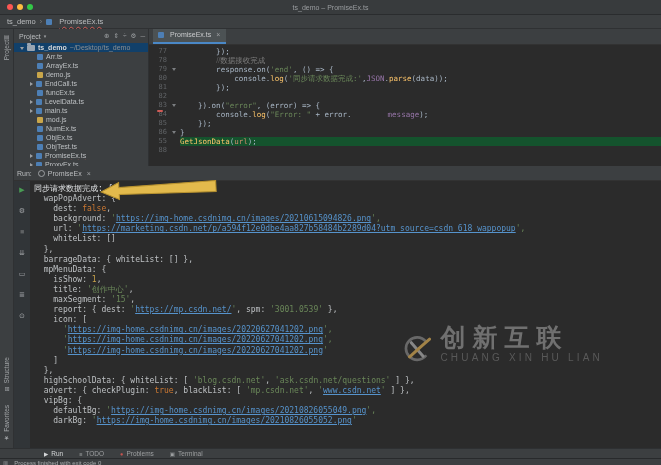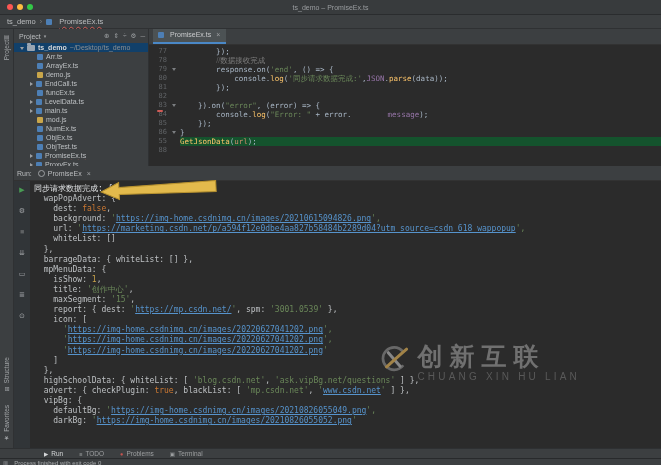--- a/index.html
+++ b/index.html
@@ -80,21 +80,21 @@
                padding-top:5px;gap:13px;flex:0 0 auto;}
   .rt-icon{font-size:7px;color:#9fa2a5;line-height:8px;}
   #console-lines{flex:1;padding:3px 0 0 4px;font-family:"DejaVu Sans Mono",monospace;font-size:8px;line-height:10.1px;overflow:hidden;}
   .console-line{white-space:pre;height:10.1px;}
   .c-def{color:#bdc0c3;} .c-hd{color:#e3e5e7;} .c-str{color:#6a8759;}
   .c-url{color:#5693cc;text-decoration:underline;text-underline-offset:1px;}
   .c-kw{color:#cc7832;margin-top:28px;} .c-num{color:#c8a24a;}
   
   #arrow{left:100px;top:179px;width:118px;height:20px;transform:rotate(-3deg);pointer-events:none;}
   
-  #watermark{left:380px;top:324px;width:200px;height:58px;display:flex;align-items:flex-end;gap:9px;
+  #watermark{left:403px;top:324px;width:200px;height:58px;display:flex;align-items:flex-start;gap:9px;
              opacity:.92;pointer-events:none;}
   #wm-text{display:flex;flex-direction:column;}
   #wm-title{font-size:25px;font-weight:bold;color:#767676;letter-spacing:7px;line-height:26px;white-space:nowrap;}
   #wm-sub{font-size:10px;color:#5d5d5d;letter-spacing:3.2px;margin-top:2px;white-space:nowrap;}
   
   #toolbar-bottom{left:0;top:448px;right:0;height:9px;background:#3c3f41;border-top:1px solid #2e3032;
                   display:flex;align-items:center;gap:16px;padding-left:44px;font-size:6.5px;}
   .bb-item{display:flex;align-items:center;gap:3px;color:#9d9fa1;}
   .bb-item.active{color:#d4d6d8;}
   .bb-ic{font-size:5.5px;}
@@ -284,21 +284,21 @@
         <div class="console-line"><span class="tk c-def">    isShow: </span><span class="tk c-num">1</span><span class="tk c-def">,</span></div>
         <div class="console-line"><span class="tk c-def">    title: </span><span class="tk c-str">'创作中心'</span><span class="tk c-def">,</span></div>
         <div class="console-line"><span class="tk c-def">    maxSegment: </span><span class="tk c-str">'15'</span><span class="tk c-def">,</span></div>
         <div class="console-line"><span class="tk c-def">    report: { dest: </span><span class="tk c-str">'</span><span class="tk c-url">https://mp.csdn.net/</span><span class="tk c-str">'</span><span class="tk c-def">, spm: </span><span class="tk c-str">'3001.0539'</span><span class="tk c-def"> },</span></div>
         <div class="console-line"><span class="tk c-def">    icon: [</span></div>
         <div class="console-line"><span class="tk c-def">      </span><span class="tk c-str">'</span><span class="tk c-url">https://img-home.csdnimg.cn/images/20220627041202.png</span><span class="tk c-str">',</span></div>
         <div class="console-line"><span class="tk c-def">      </span><span class="tk c-str">'</span><span class="tk c-url">https://img-home.csdnimg.cn/images/20220627041202.png</span><span class="tk c-str">',</span></div>
         <div class="console-line"><span class="tk c-def">      </span><span class="tk c-str">'</span><span class="tk c-url">https://img-home.csdnimg.cn/images/20220627041202.png</span><span class="tk c-str">'</span></div>
         <div class="console-line"><span class="tk c-def">    ]</span></div>
         <div class="console-line"><span class="tk c-def">  },</span></div>
-        <div class="console-line"><span class="tk c-def">  highSchoolData: { whiteList: [ </span><span class="tk c-str">'blog.csdn.net'</span><span class="tk c-def">, </span><span class="tk c-str">'ask.vipBg.net/questions'</span><span class="tk c-def"> ] },</span></div>
+        <div class="console-line"><span class="tk c-def">  highSchoolData: { whiteList: [ </span><span class="tk c-str">'blog.csdn.net'</span><span class="tk c-def">, </span><span class="tk c-str">'ask.csdn.net/questions'</span><span class="tk c-def"> ] },</span></div>
         <div class="console-line"><span class="tk c-def">  advert: { checkPlugin: </span><span class="tk c-kw">true</span><span class="tk c-def">, blackList: [ </span><span class="tk c-str">'mp.csdn.net'</span><span class="tk c-def">, </span><span class="tk c-str">'</span><span class="tk c-url">www.csdn.net</span><span class="tk c-str">'</span><span class="tk c-def"> ] },</span></div>
         <div class="console-line"><span class="tk c-def">  vipBg: {</span></div>
         <div class="console-line"><span class="tk c-def">    defaultBg: </span><span class="tk c-str">'</span><span class="tk c-url">https://img-home.csdnimg.cn/images/20210826055049.png</span><span class="tk c-str">',</span></div>
         <div class="console-line"><span class="tk c-def">    darkBg: </span><span class="tk c-str">'</span><span class="tk c-url">https://img-home.csdnimg.cn/images/20210826055052.png</span><span class="tk c-str">'</span></div>
       </div>
   </div>
 </div>
 
 <svg id="arrow" class="abs" viewBox="0 0 118 20" xmlns="http://www.w3.org/2000/svg">
   <polygon points="1,10 19,1.5 19,6.5 116,4.5 116,15.5 19,13.5 19,18.5" fill="#e3ba4c" stroke="#b8922f" stroke-width="1"></polygon>

